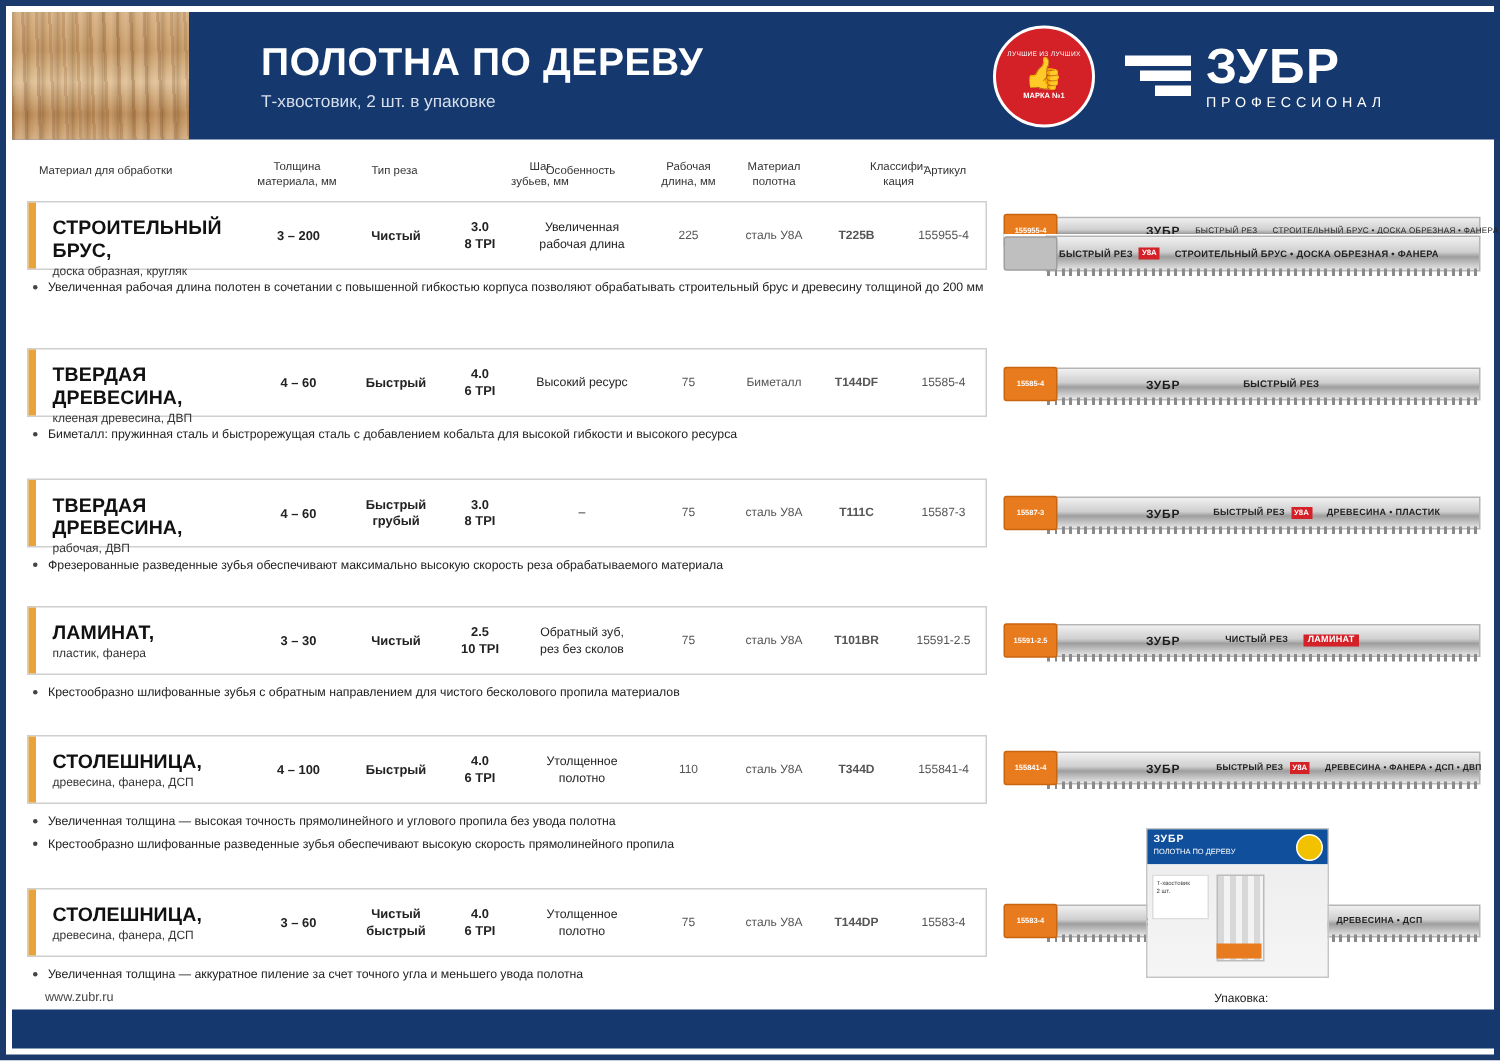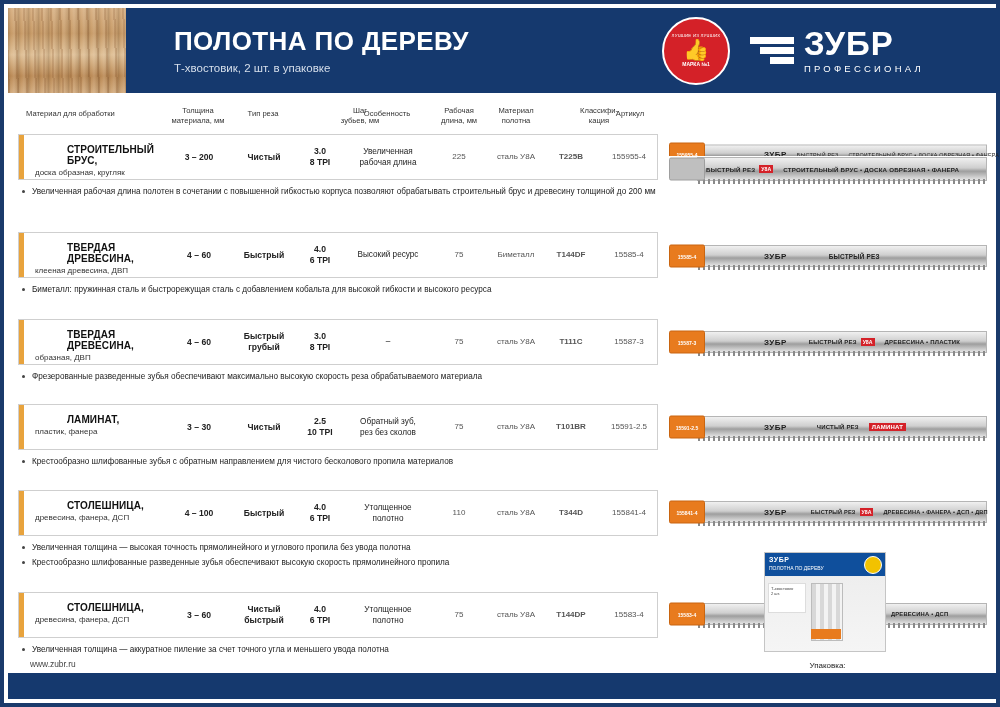--- a/index.html
+++ b/index.html
@@ -99,21 +99,21 @@
   .rowbox{
     position:relative;height:44px;border:1px solid #cfcfcf;background:#fff;
   }
   .accent{
     position:absolute;left:0;top:0;width:5px;height:100%;
   }
   .cell{position:absolute;font-size:8px;color:#222;text-align:center;line-height:1.3;}
   .name{
     position:absolute;left:16px;top:9px;width:130px;text-align:left;
   }
-  .name b{font-size:10px;color:#111;display:block;letter-spacing:.1px;margin-left:32px;}
+  .name b{font-size:13px;color:#111;display:block;letter-spacing:.1px;}
   .name span{font-size:8px;color:#333;display:block;margin-top:2px;}
   .c-thick{left:150px;top:17px;width:60px;font-weight:bold;font-size:8.6px;}
   .c-cut{left:216px;top:17px;width:58px;font-weight:bold;font-size:8.6px;}
   .c-cut.two{top:11px;}
   .c-step{left:276px;top:11px;width:50px;font-weight:bold;font-size:8.6px;}
   .c-feat{left:330px;top:12px;width:78px;font-size:8.2px;}
   .c-feat.one{top:17px;}
   .c-len{left:412px;top:17px;width:56px;color:#555;}
   .c-mat{left:470px;top:17px;width:54px;color:#555;}
   .c-cls{left:526px;top:17px;width:52px;color:#555;font-weight:bold;}
@@ -319,21 +319,21 @@
       </div>
       <div class="blade-tang">15585-4</div>
     </div>
   </div>
 
   <div class="row" style="top:315px;">
     <div class="rowbox">
       <div class="accent" style="background:#e8a33d"></div>
       <div class="name">
         <b>ТВЕРДАЯ ДРЕВЕСИНА,</b>
-        <span>образная, ДВП</span>
+        <span>рабочая, ДВП</span>
       </div>
       <div class="cell c-thick">4 – 60</div>
       <div class="cell c-cut two" style="white-space:pre-line;">Быстрый
 грубый</div>
       <div class="cell c-step" style="white-space:pre-line;">3.0
 8 TPI</div>
       <div class="cell c-feat one">–</div>
       <div class="cell c-len">75</div>
       <div class="cell c-mat">сталь У8А</div>
       <div class="cell c-cls">T111C</div>

